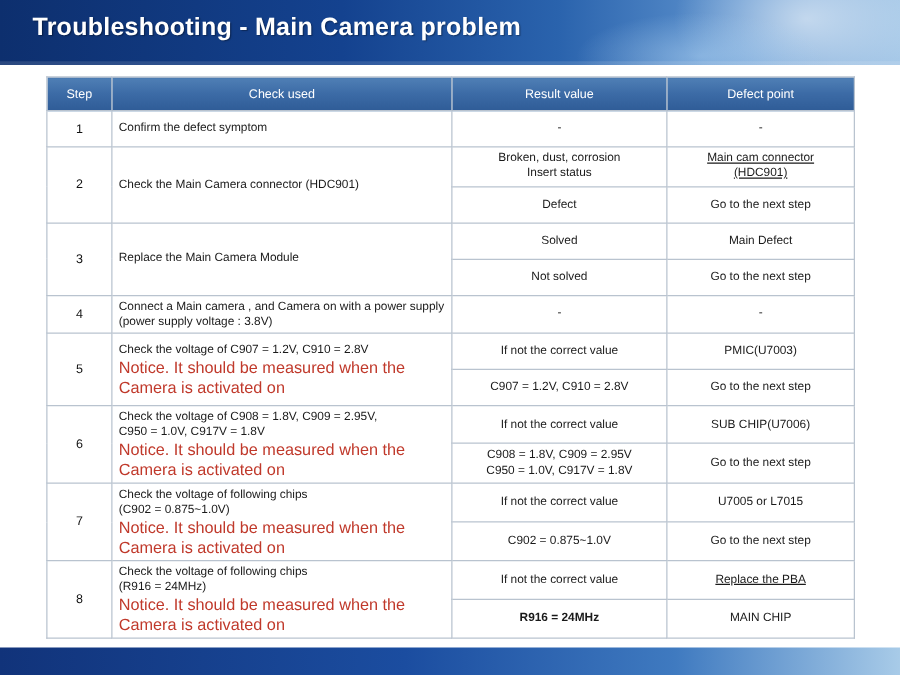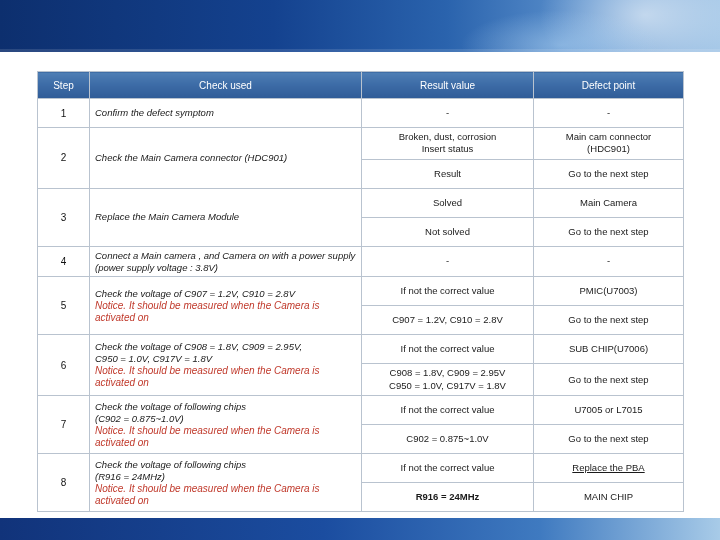--- a/index.html
+++ b/index.html
@@ -55,21 +55,21 @@
     font-size: 20px;
     font-weight: bold;
     letter-spacing: 0.2px;
     text-shadow: 1px 1px 1px rgba(0,0,0,0.35);
     white-space: nowrap;
   }
   
   .table-wrap {
     position: absolute;
     left: 37px;
-    top: 71px;
+    top: 61px;
     width: 646px;
   }
   table.grid {
     border-collapse: collapse;
     width: 646px;
     table-layout: fixed;
     font-size: 9.5px;
     color: #1a1a1a;
   }
   table.grid th, table.grid td {
@@ -88,30 +88,29 @@
   }
   td.step {
     text-align: center;
     font-size: 10px;
     color: #111;
   }
   td.checkpoint {
     text-align: left;
     font-size: 9.5px;
     line-height: 1.25;
-    font-style: italic;
   }
   td.result, td.defect {
     text-align: center;
     font-size: 9.5px;
     line-height: 1.3;
   }
   .notice {
     color: #c0392b;
-    font-size: 10px;
+    font-size: 13px;
     line-height: 1.2;
     display: block;
   }
   
   .footer-band {
     position: absolute;
     left: 0;
     bottom: 0;
     width: 720px;
     height: 22px;
@@ -132,20 +131,21 @@
 </head>
 <body>
 
 <div class="slide">
 
   <div class="header">
     <div class="glow1"></div>
     <div class="glow2"></div>
     <div class="stripe"></div>
   </div>
+  <div class="title">Troubleshooting - Main Camera problem</div>
 
   <div class="table-wrap">
     <table class="grid">
       <colgroup>
         <col style="width:52px">
         <col style="width:272px">
         <col style="width:172px">
         <col style="width:150px">
       </colgroup>
       <thead>
@@ -161,32 +161,32 @@
             <td class="step" rowspan="1">1</td>
             <td class="checkpoint" rowspan="1"><span style="white-space: pre-line;">Confirm the defect symptom</span></td>
             <td class="result" style="white-space: pre-line; height: 22px;">-</td>
             <td class="defect" style="white-space: pre-line;">-</td>
           </tr>
           <tr>
             <td class="step" rowspan="2">2</td>
             <td class="checkpoint" rowspan="2"><span style="white-space: pre-line;">Check the Main Camera connector (HDC901)</span></td>
             <td class="result" style="white-space: pre-line; height: 22px;">Broken, dust, corrosion
 Insert status</td>
-            <td class="defect" style="white-space: pre-line;">Main cam connector
+            <td class="defect" style="white-space: pre-line; text-decoration: underline;">Main cam connector
 (HDC901)</td>
           </tr>
           <tr class="sub-row">
-            <td class="result" style="white-space: pre-line; height: 22px;">Result</td>
+            <td class="result" style="white-space: pre-line; height: 22px;">Defect</td>
             <td class="defect" style="white-space: pre-line;">Go to the next step</td>
           </tr>
           <tr>
             <td class="step" rowspan="2">3</td>
             <td class="checkpoint" rowspan="2"><span style="white-space: pre-line;">Replace the Main Camera Module</span></td>
             <td class="result" style="white-space: pre-line; height: 22px;">Solved</td>
-            <td class="defect" style="white-space: pre-line;">Main Camera</td>
+            <td class="defect" style="white-space: pre-line;">Main Defect</td>
           </tr>
           <tr class="sub-row">
             <td class="result" style="white-space: pre-line; height: 22px;">Not solved</td>
             <td class="defect" style="white-space: pre-line;">Go to the next step</td>
           </tr>
           <tr>
             <td class="step" rowspan="1">4</td>
             <td class="checkpoint" rowspan="1"><span style="white-space: pre-line;">Connect a Main camera , and Camera on with a power supply
 (power supply voltage : 3.8V)</span></td>
             <td class="result" style="white-space: pre-line; height: 22px;">-</td>

